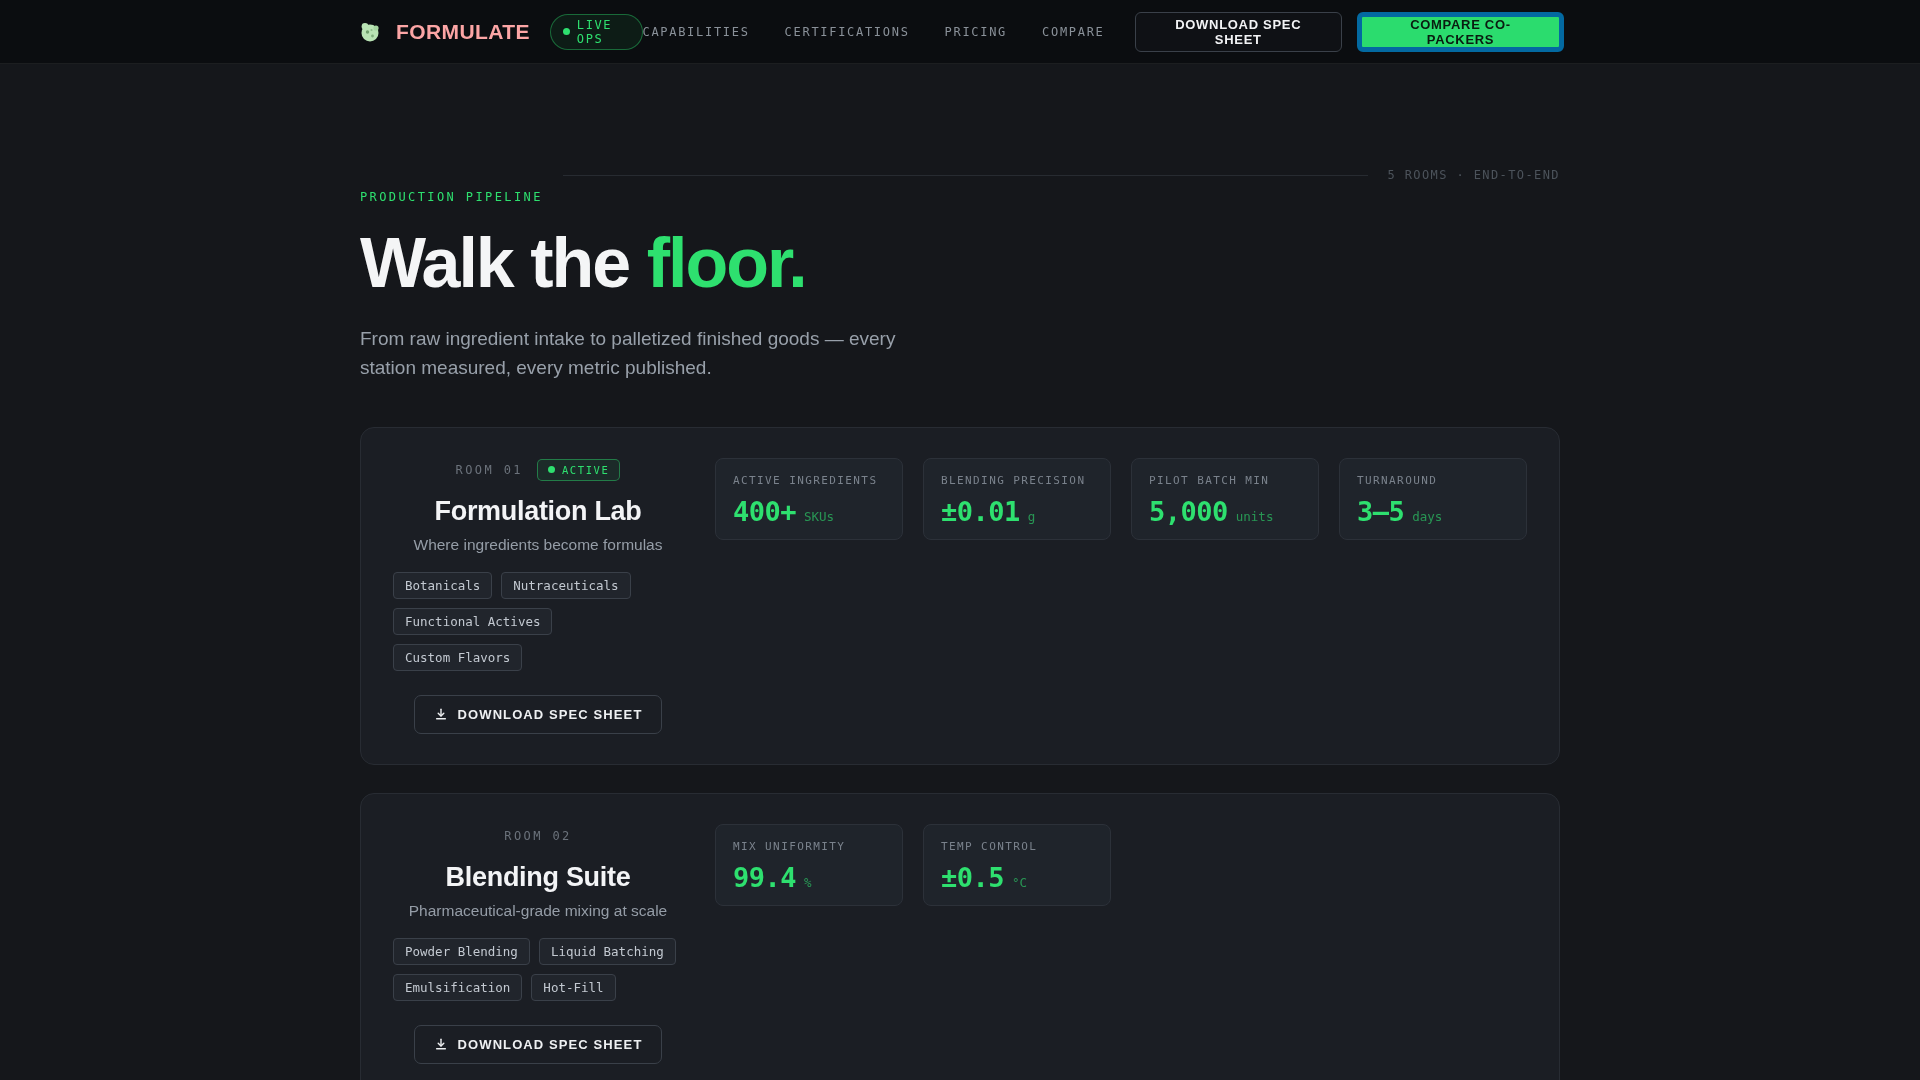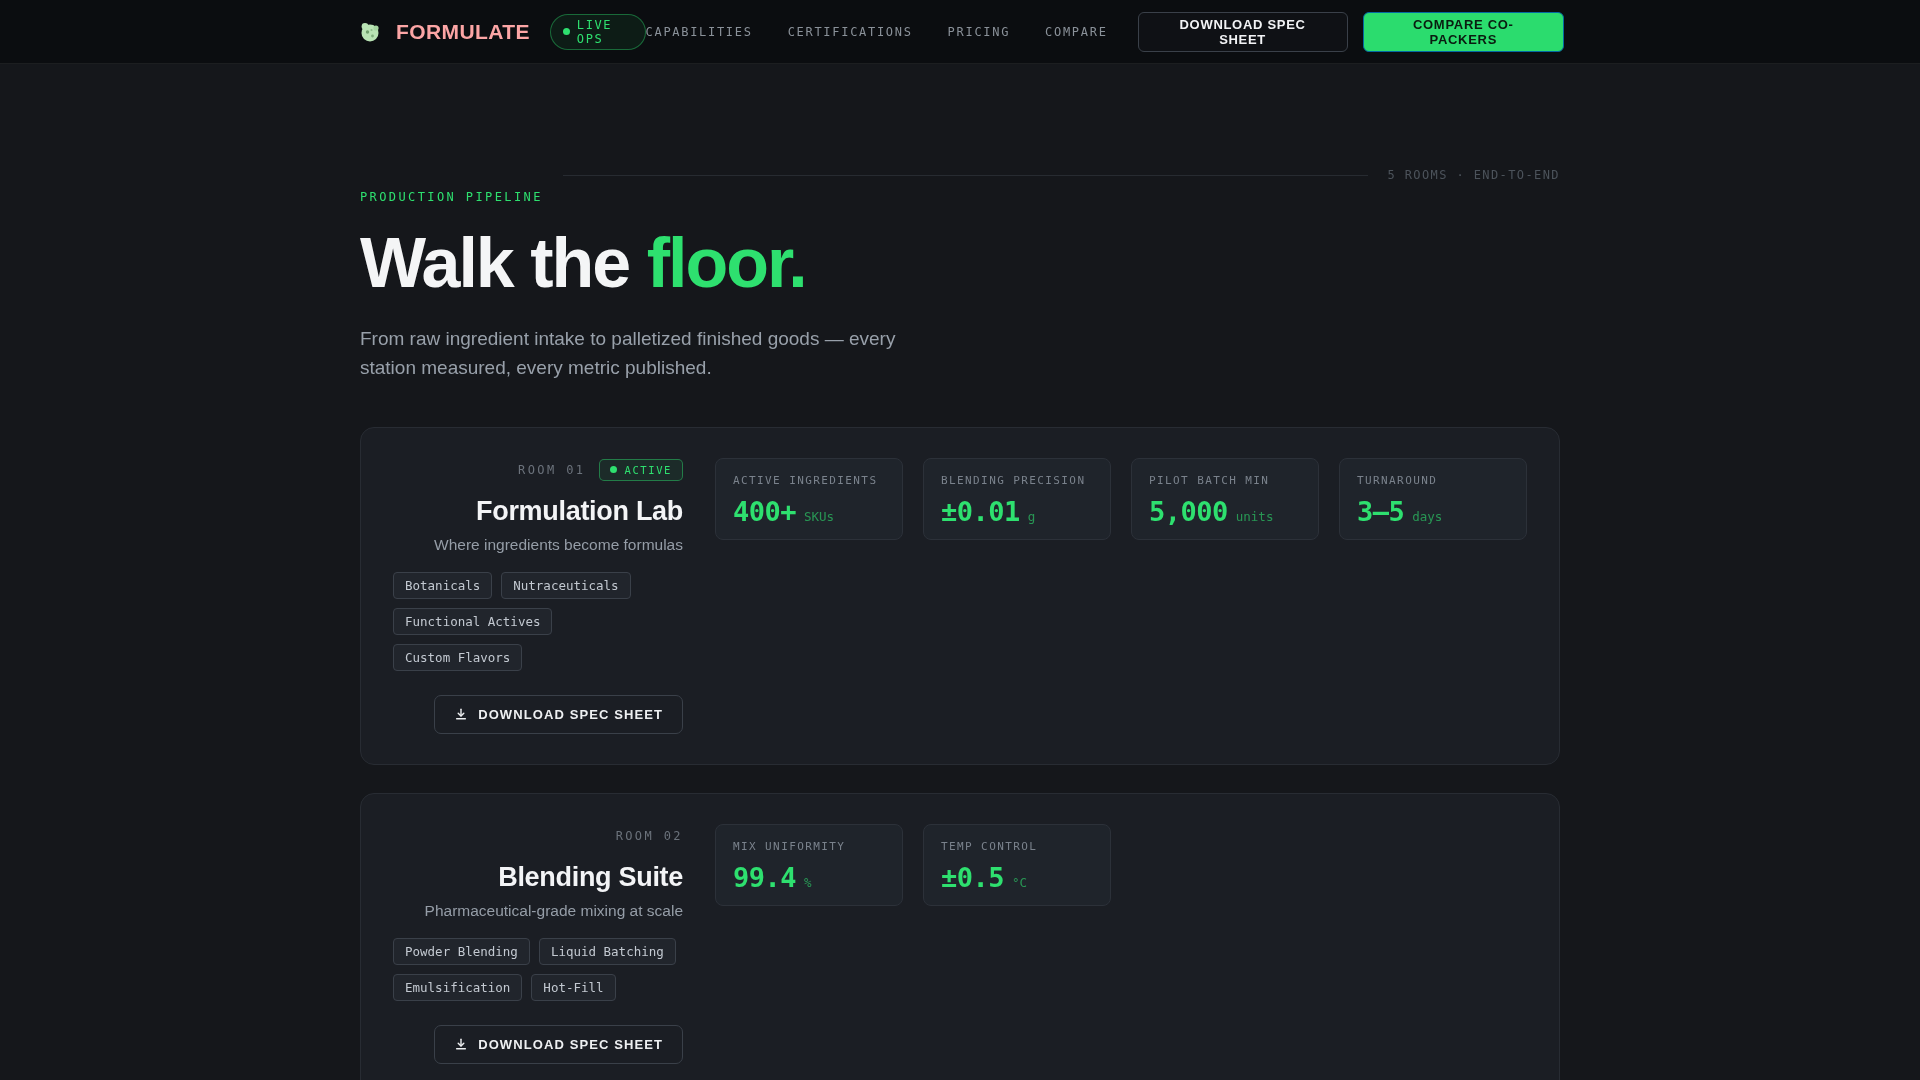--- a/index.html
+++ b/index.html
@@ -36,21 +36,21 @@
     font-family: "DejaVu Sans Mono", monospace; font-size: 12px;
     letter-spacing: 1.7px; color: #8a9199; text-decoration: none;
   }
   .header-actions { display: flex; gap: 15px; }
   .btn {
     height: 40px; display: inline-flex; align-items: center; padding: 0 21px;
     border-radius: 6px; font-family: "Liberation Sans", sans-serif;
     font-size: 13px; font-weight: 700; letter-spacing: 0.7px; cursor: pointer;
   }
   .btn-outline { background: #0f1115; border: 1px solid #3a4049; color: #f2f3f5; }
-  .btn-green { background: #2bdc6e; border: 1px solid #0369a1; color: #0a1c10; }
+  .btn-green { background: #2bdc6e; border: 5px solid #0369a1; color: #0a1c10; }
 
   
   .container { width: 1200px; margin: 0 auto; }
   .main-section { padding-top: 82px; }
   .eyebrow-row { display: flex; align-items: center; gap: 20px; }
   .eyebrow {
     font-family: "DejaVu Sans Mono", monospace; font-size: 12px;
     letter-spacing: 2.4px; color: var(--accent); margin-top: 44px;
   }
   .rule { flex: 1; height: 1px; background: #272b31; }
@@ -67,21 +67,21 @@
     margin: 26px 0 0; max-width: 580px;
     font-size: 19px; line-height: 1.55; color: #98a0aa;
   }
 
   
   .room-list { margin-top: 44px; display: flex; flex-direction: column; gap: 28px; padding-bottom: 60px; }
   .room-card {
     background: #1b1e24; border: 1px solid #282c33; border-radius: 14px;
     padding: 30px 32px; display: flex; gap: 32px;
   }
-  .room-left { flex: 0 0 290px; display: flex; flex-direction: column; align-items: flex-end; }
+  .room-left { flex: 0 0 290px; display: flex; flex-direction: column; align-items: center; }
   .room-meta { display: flex; align-items: center; gap: 14px; min-height: 24px; }
   .room-label {
     font-family: "DejaVu Sans Mono", monospace; font-size: 12px;
     letter-spacing: 2.4px; color: #6b727b;
   }
   .status-badge {
     display: flex; align-items: center; gap: 7px;
     border: 1px solid rgba(46,224,111,0.45); background: rgba(46,224,111,0.07);
     border-radius: 5px; padding: 4px 10px;
     font-family: "DejaVu Sans Mono", monospace; font-size: 10.5px;

